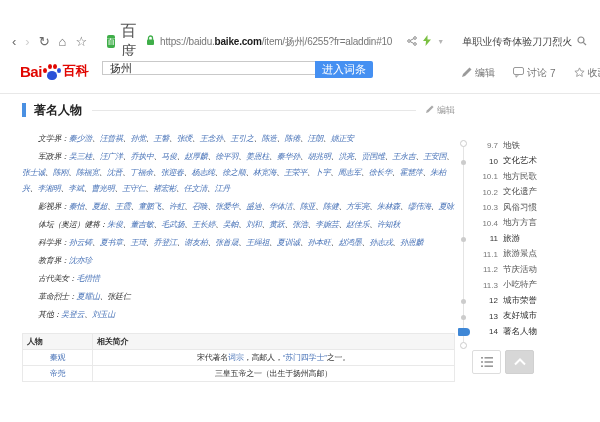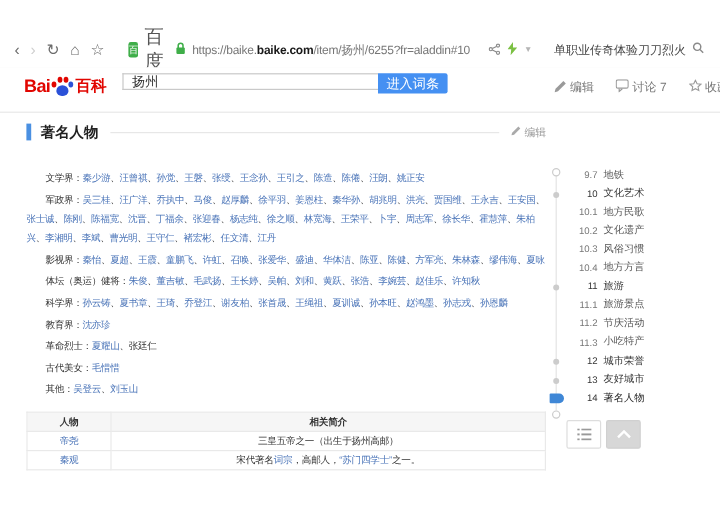--- a/index.html
+++ b/index.html
@@ -15,21 +15,21 @@
   .badge{width:13px;height:13px;border-radius:2px;background:var(--green);color:#fff;font-size:8px;
          display:flex;align-items:center;justify-content:center;}
   .badge-txt{font-size:16px;color:#555;}
   .url{font-size:10px;color:#777;letter-spacing:-0.2px;white-space:nowrap;cursor:text;}
   .url b{color:#1a1a1a;}
   .urlicons{display:flex;align-items:center;gap:6px;margin-left:6px;}
   .kw{display:flex;align-items:center;gap:5px;font-size:10px;color:#444;white-space:nowrap;cursor:text;}
   .drop{color:#b5b5b5;font-size:7px;cursor:pointer;}
   
   .bk-header{position:absolute;top:56px;left:0;right:0;height:37px;background:#fff;}
-  .logo{position:absolute;left:20px;top:8px;display:flex;align-items:center;cursor:pointer;}
+  .logo{position:absolute;left:20px;top:8px;display:flex;align-items:flex-start;cursor:pointer;}
   .logo .bai{color:var(--baidu_red);font-weight:bold;font-size:15px;line-height:15px;letter-spacing:-0.5px;}
   .logo .bk{color:var(--baidu_red);font-weight:bold;font-size:13px;line-height:14px;margin-left:2px;}
   .paw{position:relative;width:18px;height:16px;margin:0 0 0 1px;}
   .paw i{position:absolute;border-radius:50%;}
   .paw .pad{left:4px;top:7px;width:10px;height:9px;background:#2b51d8;border-radius:50% 50% 45% 45%;}
   .paw .t1{left:0;top:4px;width:4px;height:5px;background:var(--baidu_red);}
   .paw .t2{left:5px;top:0;width:4px;height:5px;background:var(--baidu_red);}
   .paw .t3{left:10px;top:0;width:4px;height:5px;background:var(--baidu_red);}
   .paw .t4{left:14px;top:4px;width:4px;height:5px;background:#2b51d8;}
   .searchbox{position:absolute;left:102px;top:5px;display:flex;align-items:flex-start;height:26px;}
@@ -41,29 +41,29 @@
        color:#757575;font-size:10px;white-space:nowrap;}
   .action{display:flex;align-items:center;gap:3px;cursor:pointer;}
   .pagediv{position:absolute;top:93px;left:0;right:0;height:1px;background:#e8e8e8;}
   
   .main{position:absolute;left:22px;top:101px;width:433px;}
   .sec-head{display:flex;align-items:center;height:18px;}
   .sec-bar{width:4px;height:14px;background:var(--section_bar);margin-right:8px;}
   .sec-title{font-size:12px;font-weight:bold;color:#222;}
   .sec-line{flex:1;height:1px;background:#e7e7e7;margin:0 10px;}
   .sec-edit{font-size:9px;color:#999;display:flex;gap:3px;align-items:center;cursor:pointer;}
-  .cats{margin-top:22px;}
+  .cats{margin-top:12px;font-style:italic;}
   .cat{margin:0 0 2px;font-size:8px;letter-spacing:-0.3px;line-height:16px;color:#333;text-indent:2em;}
   .cat-label{color:#333;}
   .plink{color:var(--link_blue);cursor:pointer;}
   .pname{color:#333;}
   .sep{color:#333;}
   table.people{margin-top:10px;width:100%;border-collapse:collapse;font-size:8px;letter-spacing:-0.2px;}
   table.people th,table.people td{border:1px solid #e9e9e9;padding:2px 4px;height:11px;}
-  table.people th{background:#f6f6f6;text-align:center;font-weight:bold;color:#333;}
+  table.people th{background:#f6f6f6;text-align:left;font-weight:bold;color:#333;}
   td.pcell{text-align:center;}
   td.pcell .plink{cursor:pointer;}
   td.dcell{text-align:center;color:#333;}
   
   .toc{position:absolute;left:460px;top:138px;width:132px;font-size:8.5px;color:#555;}
   .toc-rail{position:absolute;left:3px;top:8px;height:196px;width:1px;background:#e4e4e4;}
   .toc-circ{position:absolute;left:0;width:5px;height:5px;border:1px solid #ccc;border-radius:50%;background:#fff;}
   .toc-circ.top{top:2px;} .toc-circ.bot{top:204px;}
   .toc-item{position:relative;display:flex;align-items:center;height:15.5px;padding-left:16px;cursor:pointer;}
   .toc-num{width:22px;text-align:right;margin-right:5px;color:#777;font-size:8px;flex:none;}
@@ -90,21 +90,21 @@
     <span class="navg">⌂</span>
     <span class="navg">☆</span>
     <span class="vsep"></span>
     <span class="addr">
       <span class="badge">百</span>
       <span class="badge-txt">百度</span>
       <span><svg width="9" height="11" viewBox="0 0 9 11">
             <rect x="1" y="4.5" width="7" height="5.5" rx="1" fill="#3fae49"></rect>
             <path d="M2.5 5V3a2 2 0 0 1 4 0v2" stroke="#3fae49" fill="none" stroke-width="1.3"></path>
           </svg></span>
-      <span class="url"><span>https://</span><span>baike.</span><b>baike.com</b><span>/item/扬州/6255?fr=aladdin#10</span></span>
+      <span class="url"><span>https://</span><span>baidu.</span><b>baike.com</b><span>/item/扬州/6255?fr=aladdin#10</span></span>
     </span>
     <span class="urlicons">
       <span><svg width="10" height="10" viewBox="0 0 10 10" fill="none" stroke="#8a8a8a">
             <circle cx="8" cy="2" r="1.3"></circle>
             <circle cx="2" cy="5" r="1.3"></circle>
             <circle cx="8" cy="8" r="1.3"></circle>
             <path d="M3.3 4.4 6.7 2.7M3.3 5.7 6.7 7.4"></path>
           </svg></span>
       <span><svg width="8" height="11" viewBox="0 0 8 11">
             <path d="M4.5 0 0 6h3L2.5 11 8 4.5H4.5z" fill="#7bc043"></path>
@@ -177,43 +177,43 @@
         <span>编辑</span>
       </span>
     </div>
     <div class="cats">
         <p class="cat"><span class="cat-label">文学界：</span><span class="plink">秦少游</span><span class="sep">、</span><span class="plink">汪曾祺</span><span class="sep">、</span><span class="plink">孙觉</span><span class="sep">、</span><span class="plink">王磐</span><span class="sep">、</span><span class="plink">张绶</span><span class="sep">、</span><span class="plink">王念孙</span><span class="sep">、</span><span class="plink">王引之</span><span class="sep">、</span><span class="plink">陈造</span><span class="sep">、</span><span class="plink">陈倦</span><span class="sep">、</span><span class="plink">汪朗</span><span class="sep">、</span><span class="plink">姚正安</span></p>
         <p class="cat"><span class="cat-label">军政界：</span><span class="plink">吴三桂</span><span class="sep">、</span><span class="plink">汪广洋</span><span class="sep">、</span><span class="plink">乔执中</span><span class="sep">、</span><span class="plink">马俊</span><span class="sep">、</span><span class="plink">赵厚麟</span><span class="sep">、</span><span class="plink">徐平羽</span><span class="sep">、</span><span class="plink">姜恩柱</span><span class="sep">、</span><span class="plink">秦华孙</span><span class="sep">、</span><span class="plink">胡兆明</span><span class="sep">、</span><span class="plink">洪亮</span><span class="sep">、</span><span class="plink">贾国维</span><span class="sep">、</span><span class="plink">王永吉</span><span class="sep">、</span><span class="plink">王安国</span><span class="sep">、</span><span class="plink">张士诚</span><span class="sep">、</span><span class="plink">陈刚</span><span class="sep">、</span><span class="plink">陈福宽</span><span class="sep">、</span><span class="plink">沈晋</span><span class="sep">、</span><span class="plink">丁福余</span><span class="sep">、</span><span class="plink">张迎春</span><span class="sep">、</span><span class="plink">杨志纯</span><span class="sep">、</span><span class="plink">徐之顺</span><span class="sep">、</span><span class="plink">林宽海</span><span class="sep">、</span><span class="plink">王荣平</span><span class="sep">、</span><span class="plink">卜宇</span><span class="sep">、</span><span class="plink">周志军</span><span class="sep">、</span><span class="plink">徐长华</span><span class="sep">、</span><span class="plink">霍慧萍</span><span class="sep">、</span><span class="plink">朱柏兴</span><span class="sep">、</span><span class="plink">李湘明</span><span class="sep">、</span><span class="plink">李斌</span><span class="sep">、</span><span class="plink">曹光明</span><span class="sep">、</span><span class="plink">王守仁</span><span class="sep">、</span><span class="plink">褚宏彬</span><span class="sep">、</span><span class="plink">任文清</span><span class="sep">、</span><span class="plink">江丹</span></p>
         <p class="cat"><span class="cat-label">影视界：</span><span class="plink">秦怡</span><span class="sep">、</span><span class="plink">夏超</span><span class="sep">、</span><span class="plink">王霞</span><span class="sep">、</span><span class="plink">童鹏飞</span><span class="sep">、</span><span class="plink">许虹</span><span class="sep">、</span><span class="plink">召唤</span><span class="sep">、</span><span class="plink">张爱华</span><span class="sep">、</span><span class="plink">盛迪</span><span class="sep">、</span><span class="plink">华体洁</span><span class="sep">、</span><span class="plink">陈亚</span><span class="sep">、</span><span class="plink">陈健</span><span class="sep">、</span><span class="plink">方军亮</span><span class="sep">、</span><span class="plink">朱林森</span><span class="sep">、</span><span class="plink">缪伟海</span><span class="sep">、</span><span class="plink">夏咏</span></p>
         <p class="cat"><span class="cat-label">体坛（奥运）健将：</span><span class="plink">朱俊</span><span class="sep">、</span><span class="plink">董吉敏</span><span class="sep">、</span><span class="plink">毛武扬</span><span class="sep">、</span><span class="plink">王长婷</span><span class="sep">、</span><span class="plink">吴帕</span><span class="sep">、</span><span class="plink">刘和</span><span class="sep">、</span><span class="plink">黄跃</span><span class="sep">、</span><span class="plink">张浩</span><span class="sep">、</span><span class="plink">李婉芸</span><span class="sep">、</span><span class="plink">赵佳乐</span><span class="sep">、</span><span class="plink">许知秋</span></p>
         <p class="cat"><span class="cat-label">科学界：</span><span class="plink">孙云铸</span><span class="sep">、</span><span class="plink">夏书章</span><span class="sep">、</span><span class="plink">王琦</span><span class="sep">、</span><span class="plink">乔登江</span><span class="sep">、</span><span class="plink">谢友柏</span><span class="sep">、</span><span class="plink">张首晟</span><span class="sep">、</span><span class="plink">王绳祖</span><span class="sep">、</span><span class="plink">夏训诚</span><span class="sep">、</span><span class="plink">孙本旺</span><span class="sep">、</span><span class="plink">赵鸿墨</span><span class="sep">、</span><span class="plink">孙志戎</span><span class="sep">、</span><span class="plink">孙恩麟</span></p>
         <p class="cat"><span class="cat-label">教育界：</span><span class="plink">沈亦珍</span></p>
+        <p class="cat"><span class="cat-label">古代美女：</span><span class="plink">毛惜惜</span></p>
         <p class="cat"><span class="cat-label">革命烈士：</span><span class="plink">夏耀山</span><span class="sep">、</span><span class="pname">张廷仁</span></p>
-        <p class="cat"><span class="cat-label">古代美女：</span><span class="plink">毛惜惜</span></p>
         <p class="cat"><span class="cat-label">其他：</span><span class="plink">吴登云</span><span class="sep">、</span><span class="plink">刘玉山</span></p>
       </div>
     <table class="people">
       <colgroup>
           <col style="width:70px">
           <col>
         </colgroup>
       <thead>
           <tr>
             <th>人物</th>
             <th>相关简介</th>
           </tr>
         </thead>
       <tbody>
           <tr>
+            <td class="pcell"><span class="plink">秦观</span></td>
+            <td class="dcell"><span>宋代著名</span><span class="plink">词宗</span><span>，高邮人，</span><span class="plink">“苏门四学士”</span><span>之一。</span></td>
+          </tr>
+          <tr>
             <td class="pcell"><span class="plink">帝尧</span></td>
             <td class="dcell"><span>三皇五帝之一（出生于扬州高邮）</span></td>
-          </tr>
-          <tr>
-            <td class="pcell"><span class="plink">秦观</span></td>
-            <td class="dcell"><span>宋代著名</span><span class="plink">词宗</span><span>，高邮人，</span><span class="plink">“苏门四学士”</span><span>之一。</span></td>
           </tr>
         </tbody>
     </table>
   </div>
 
   <div class="toc">
     <span class="toc-rail"></span>
     <span class="toc-circ top"></span>
     <span class="toc-circ bot"></span>
     <div>

